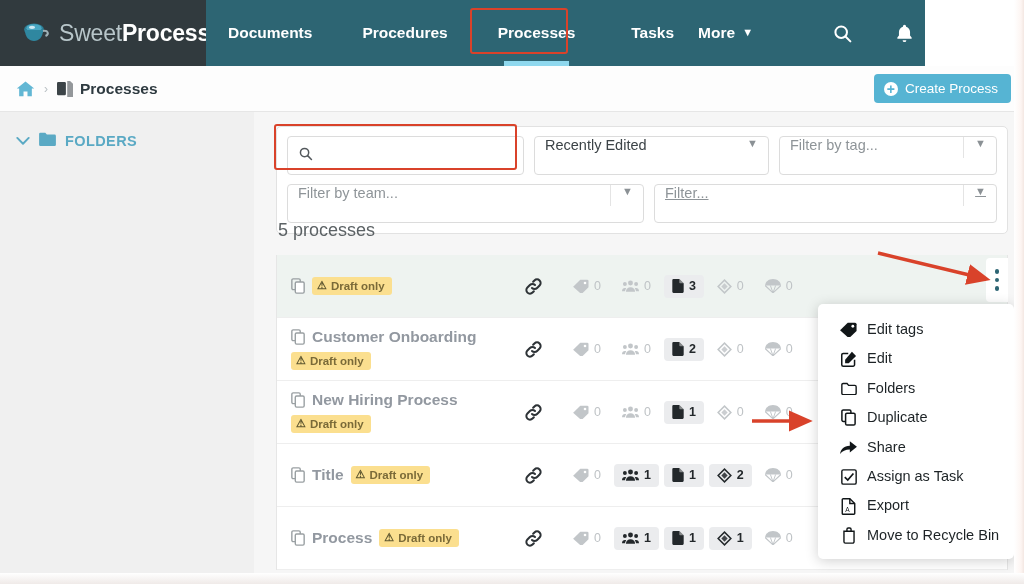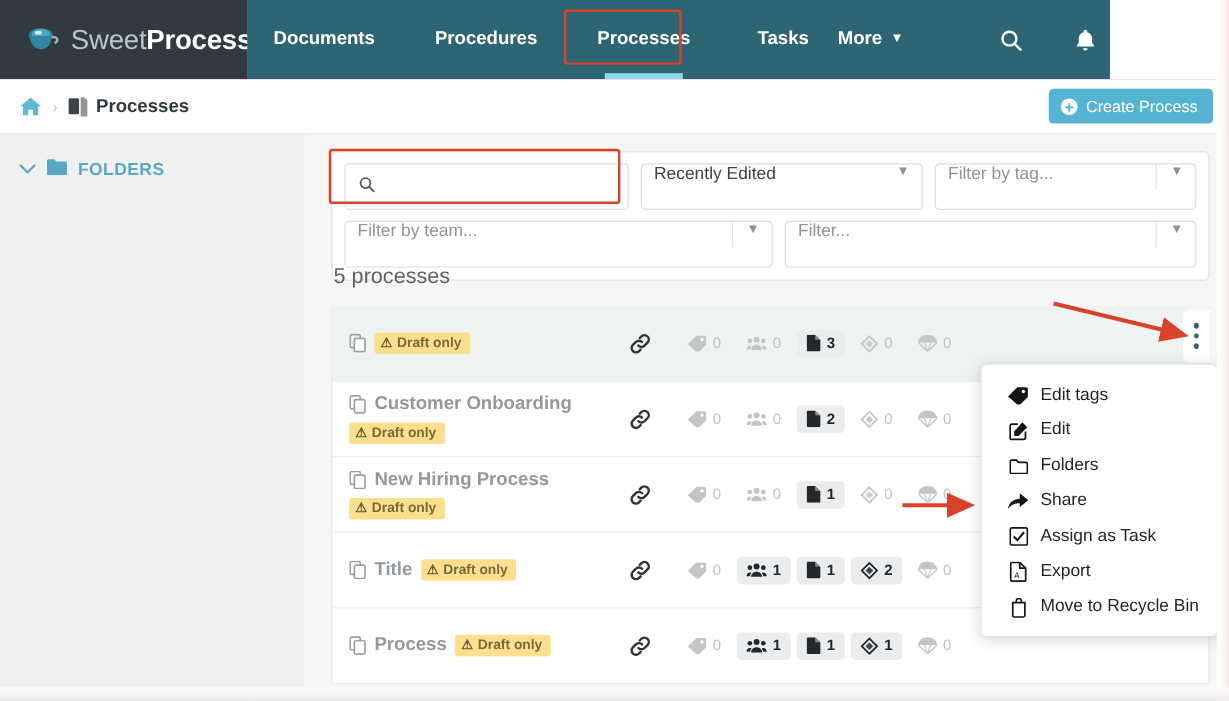--- a/index.html
+++ b/index.html
@@ -2,21 +2,21 @@
 <html><head>
 <meta charset="utf-8">
 <style>
   * { box-sizing: border-box; margin: 0; padding: 0; }
   html, body {
     width: 1024px; height: 584px;
     font-family: "Liberation Sans", sans-serif;
     background: #ffffff;
     overflow: hidden;
   }
-  .app { position: relative; width: 1024px; height: 584px; background:#ec4899; }
+  .app { position: relative; width: 1024px; height: 584px; background:#e5e5e5; }
 
   
   .topbar { position:absolute; left:0; top:0; width:1024px; height:66px; display:flex; }
   .logo-zone {
     width:206px; height:66px; background:#313a3e;
     display:flex; align-items:center; padding-left:22px; gap:7px;
   }
   .cup-icon { width:30px; height:24px; position:relative; flex:none; }
   .nav-zone {
     flex:1; background:#2d6573; height:66px;
@@ -108,21 +108,21 @@
     font-family:"Liberation Sans", sans-serif; color:#33393c; background:transparent;
   }
   .f-select {
     height:39px; background:#fff; border:1px solid #dcdcdc; border-radius:4px;
     display:flex; align-items:flex-start; padding:0 10px; position:relative;
     font-size:14.5px; color:#3c4347;
   }
   .f-select.sel1 { flex:0 0 235px; }
   .f-select.tag  { flex:1; color:#8e9498; }
   .f-select.team { flex:0 0 357px; color:#8e9498; }
-  .f-select.gen  { flex:1; color:#8e9498; }
+  .f-select.gen  { flex:1; color:#8e9498;text-decoration:underline; }
   .caret { margin-left:auto; color:#8b9195; font-size:11px; }
   .divider-pipe {
     width:1px; height:21px; background:#e4e4e4; margin-left:auto; margin-right:11px;
   }
   .caret2 { color:#8b9195; font-size:11px; }
 
   .count-line {
     position:absolute; left:24px; top:108px;
     font-size:18px; color:#5c6265;
   }
@@ -725,20 +725,29 @@
       <div class="mitem">
         <span class="mi">
           <svg width="16" height="13" viewBox="0 0 17 14" fill="none" stroke="#111618" stroke-width="1.5">
             <path d="M.8 3A1.4 1.4 0 0 1 2.2 1.6h4.2l1.7 2h6.7A1.4 1.4 0 0 1 16.2 5v7.2a1.4 1.4 0 0 1-1.4 1.4H2.2A1.4 1.4 0 0 1 .8 12.2z"></path>
           </svg>
         </span>
         <span>Folders</span>
       </div>
       <div class="mitem">
         <span class="mi">
+          <svg width="15" height="17" viewBox="0 0 15 17" fill="none" stroke="#111618" stroke-width="1.5">
+            <rect x="0.9" y="0.9" width="9" height="11.5" rx="1.4"></rect>
+            <rect x="4.6" y="4.2" width="9.5" height="11.9" rx="1.4" fill="#ffffff"></rect>
+          </svg>
+        </span>
+        <span>Duplicate</span>
+      </div>
+      <div class="mitem">
+        <span class="mi">
           <svg width="17" height="15" viewBox="0 0 18 16" fill="#111618">
             <path d="M10.4 1.2 18 7.3l-7.6 6.1V10C5.6 10 2.4 11.6 0 15c.6-5.2 3.9-8.6 10.4-9z"></path>
           </svg>
         </span>
         <span>Share</span>
       </div>
       <div class="mitem">
         <span class="mi">
           <svg width="16" height="16" viewBox="0 0 17 17" fill="none" stroke="#111618" stroke-width="1.5">
             <rect x="0.9" y="0.9" width="15.2" height="15.2" rx="1.6"></rect>

